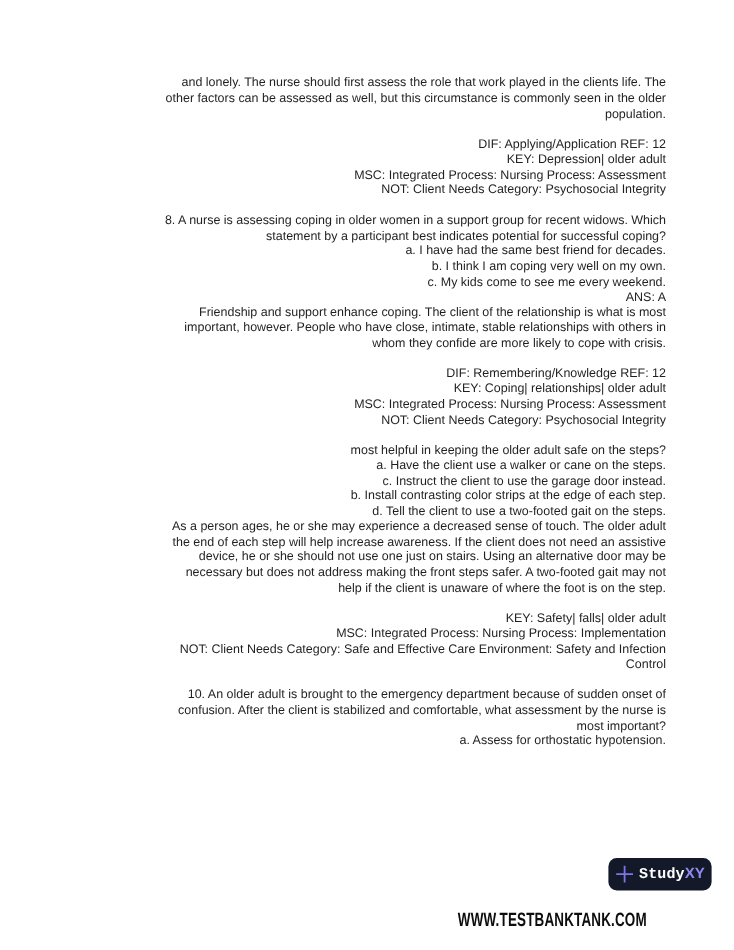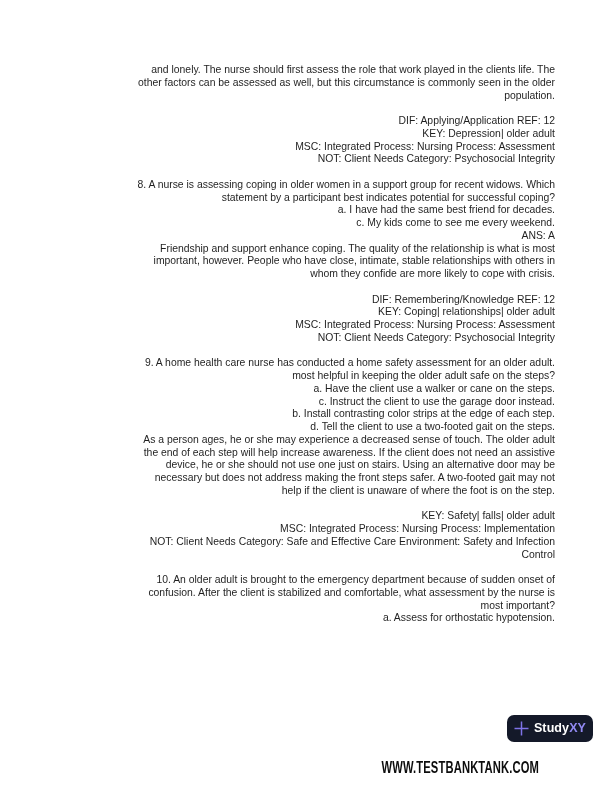--- a/index.html
+++ b/index.html
@@ -90,34 +90,34 @@
       <div class="block">
         <div class="line">DIF: Applying/Application REF: 12</div>
         <div class="line">KEY: Depression| older adult</div>
         <div class="line">MSC: Integrated Process: Nursing Process: Assessment</div>
         <div class="line">NOT: Client Needs Category: Psychosocial Integrity</div>
       </div>
       <div class="block">
         <div class="line">8. A nurse is assessing coping in older women in a support group for recent widows. Which</div>
         <div class="line">statement by a participant best indicates potential for successful coping?</div>
         <div class="line">a. I have had the same best friend for decades.</div>
+        <div class="line">b. I think I am coping very well on my own.</div>
         <div class="line">c. My kids come to see me every weekend.</div>
         <div class="line">ANS: A</div>
-        <div class="line">Friendship and support enhance coping. The quality of the relationship is what is most</div>
+        <div class="line">Friendship and support enhance coping. The client of the relationship is what is most</div>
         <div class="line">important, however. People who have close, intimate, stable relationships with others in</div>
         <div class="line">whom they confide are more likely to cope with crisis.</div>
       </div>
       <div class="block">
         <div class="line">DIF: Remembering/Knowledge REF: 12</div>
         <div class="line">KEY: Coping| relationships| older adult</div>
         <div class="line">MSC: Integrated Process: Nursing Process: Assessment</div>
         <div class="line">NOT: Client Needs Category: Psychosocial Integrity</div>
       </div>
       <div class="block">
-        <div class="line">9. A home health care nurse has conducted a home safety assessment for an older adult.</div>
         <div class="line">most helpful in keeping the older adult safe on the steps?</div>
         <div class="line">a. Have the client use a walker or cane on the steps.</div>
         <div class="line">c. Instruct the client to use the garage door instead.</div>
         <div class="line">b. Install contrasting color strips at the edge of each step.</div>
         <div class="line">d. Tell the client to use a two-footed gait on the steps.</div>
         <div class="line">As a person ages, he or she may experience a decreased sense of touch. The older adult</div>
         <div class="line">the end of each step will help increase awareness. If the client does not need an assistive</div>
         <div class="line">device, he or she should not use one just on stairs. Using an alternative door may be</div>
         <div class="line">necessary but does not address making the front steps safer. A two-footed gait may not</div>
         <div class="line">help if the client is unaware of where the foot is on the step.</div>
@@ -136,18 +136,18 @@
       </div>
     </div>
 
   <div class="studyxy-badge" style="background: rgb(20, 25, 41);">
     <span class="plus-wrap">
       <svg width="15" height="15" viewBox="0 0 15 15">
         <line x1="7.5" y1="0.5" x2="7.5" y2="14.5" stroke="#7e73e8" stroke-width="1.5"></line>
         <line x1="0.5" y1="7.5" x2="14.5" y2="7.5" stroke="#7e73e8" stroke-width="1.5"></line>
       </svg>
     </span>
-    <span class="brand-text"><span class="brand-primary" style="color: rgb(255, 255, 255);">Study</span><span class="brand-accent" style="color: rgb(145, 137, 242);">XY</span></span>
+    <span class="brand-text"><span class="brand-primary" style="color: rgb(255, 255, 255); font-family: Liberation Mono, monospace;">Study</span><span class="brand-accent" style="color: rgb(145, 137, 242);">XY</span></span>
   </div>
 
   <div class="footer-url">WWW.TESTBANKTANK.COM</div>
 
 </div>
 
 </body></html>

